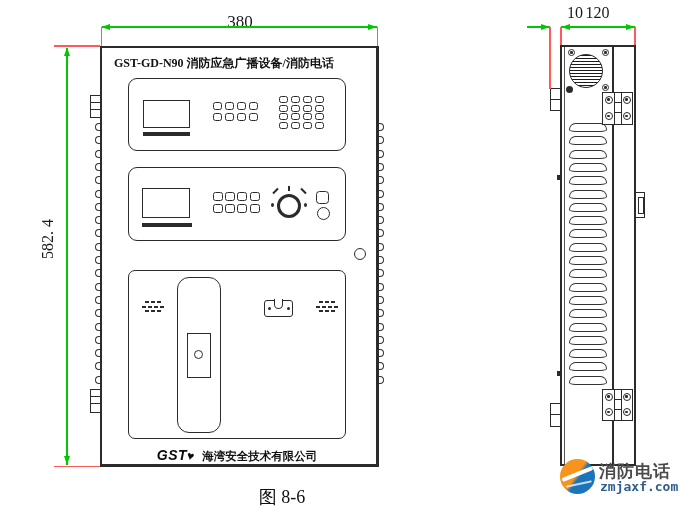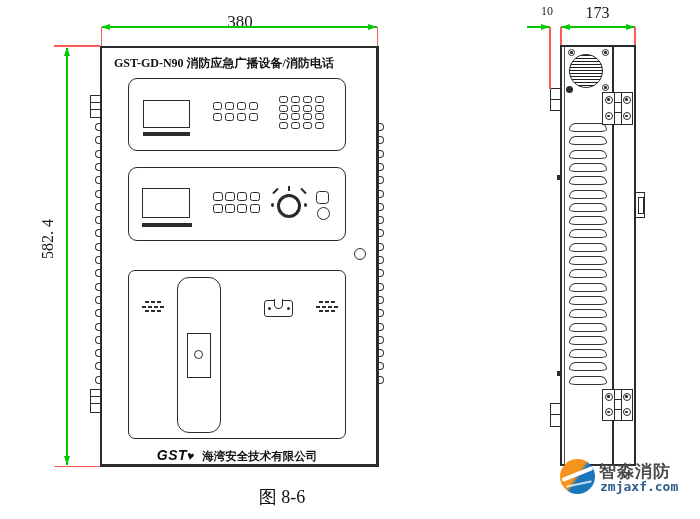--- a/index.html
+++ b/index.html
@@ -289,36 +289,36 @@
       <div class="hingecell" style="top:10px"></div>
     </div>
     <div class="box" style="left:550px;top:403px;width:11px;height:24px;border-width:1.5px">
       <div class="hingecell" style="top:10px"></div>
     </div>
 
     <div class="box" style="left:635px;top:192px;width:10px;height:26px;border-width:1.5px">
       <div class="abs" style="left:1.5px;top:3.5px;width:6px;height:17px;border:1.2px solid var(--ink)"></div>
     </div>
 
-    <div class="dimtext" style="left:531px;top:4px;width:32px;font-size:12px">10</div>
-    <div class="dimtext" style="left:580px;top:4px;width:35px;font-size:16px">173</div>
+    <div class="dimtext" style="left:559px;top:4px;width:32px;font-size:16px">10</div>
+    <div class="dimtext" style="left:580px;top:4px;width:35px;font-size:16px">120</div>
     <div class="dimline" style="left:527px;top:26px;width:23px;height:2px"></div>
     <div class="ar ar-r" style="left:541px;top:24px"></div>
     <div class="dimline" style="left:561px;top:26px;width:74px;height:2px"></div>
     <div class="ar ar-l" style="left:561px;top:24px"></div>
     <div class="ar ar-r" style="left:626px;top:24px"></div>
     <div class="extline" style="left:549px;top:27px;width:1.5px;height:62px"></div>
     <div class="extline" style="left:560px;top:27px;width:1.5px;height:18px"></div>
     <div class="extline" style="left:634px;top:27px;width:1.5px;height:18px"></div>
   </div>
 
   <div class="dimtext" style="left:232px;top:485px;width:100px;font-size:18px;color:#111">图 8-6</div>
 
   <div>
     <div class="abs" style="left:560px;top:459px;width:35px;height:35px;border-radius:50%;background:linear-gradient(125deg,var(--wm-orange) 46%,var(--wm-blue) 54%);overflow:hidden">
       <div class="abs" style="left:1px;top:13px;width:33px;height:4px;background:#fff;transform:rotate(-22deg);border-radius:2px"></div>
       <div class="abs" style="left:6px;top:24px;width:26px;height:2px;background:rgba(255,255,255,.75);transform:rotate(-12deg);border-radius:1px"></div>
     </div>
-    <div class="wm-name" style="left:599px;top:460px">智淼消防</div>
+    <div class="wm-name" style="left:599px;top:460px">消防电话</div>
     <div class="wm-url" style="left:600px;top:479px">zmjaxf.com</div>
   </div>
 
 </div>
 
 </body></html>

